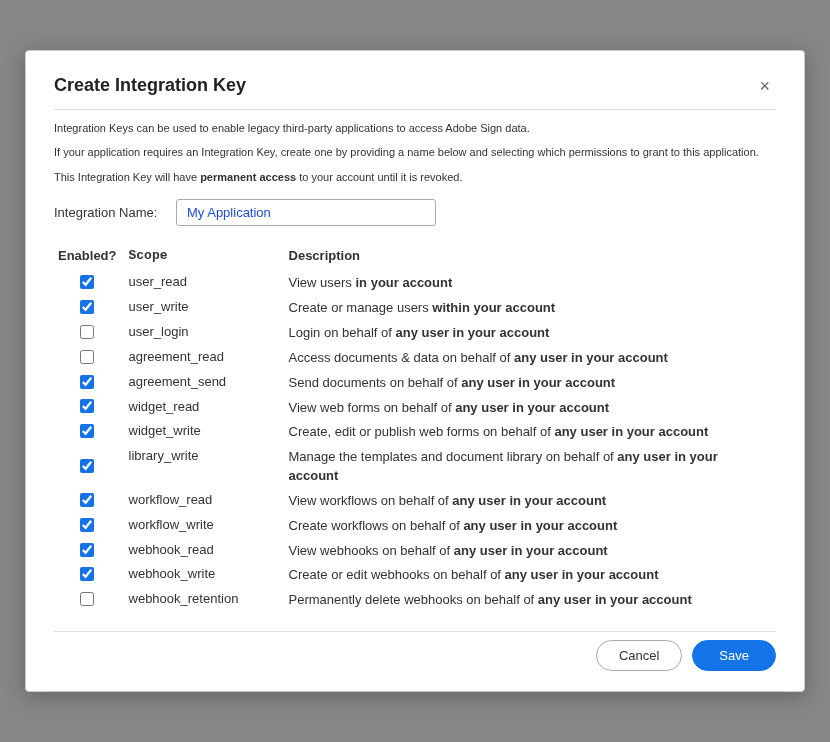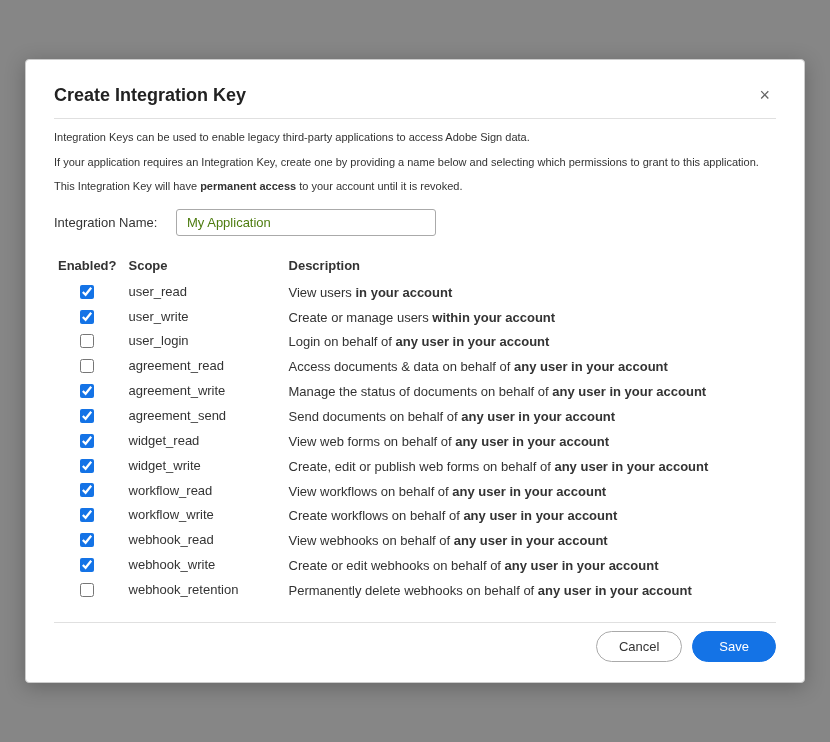--- a/index.html
+++ b/index.html
@@ -76,41 +76,42 @@
       margin-right: 12px;
       white-space: nowrap;
       min-width: 110px;
     }
     .integration-name-input {
       border: 1px solid #aaa;
       border-radius: 3px;
       padding: 5px 10px;
       font-size: 13px;
       width: 260px;
-      color: #4d7c0f;
+      color: #1d4ed8;
     }
     .permissions-table {
       width: 100%;
       border-collapse: collapse;
       margin-bottom: 18px;
     }
     .permissions-table th {
       text-align: left;
       font-weight: bold;
       font-size: 13px;
       color: #333;
       padding: 4px 8px 8px 4px;
       border-bottom: none;
     }
     .permissions-table th:first-child {
       width: 70px;
       text-align: right;
     }
     .permissions-table th:nth-child(2) {
       width: 160px;
+      font-family: Liberation Mono, monospace;
     }
     .permissions-table td {
       padding: 3px 8px 3px 4px;
       vertical-align: top;
       font-size: 13px;
       color: #333;
     }
     .permissions-table td:first-child {
       text-align: center;
       vertical-align: middle;
@@ -205,37 +206,37 @@
             <td>user_login</td>
             <td>Login on behalf of <strong>any user in your account</strong></td>
           </tr>
           <tr>
             <td><input type="checkbox" class="perm-checkbox" style=""></td>
             <td>agreement_read</td>
             <td>Access documents &amp; data on behalf of <strong>any user in your account</strong></td>
           </tr>
           <tr>
             <td><input type="checkbox" class="perm-checkbox" checked="" style=""></td>
-            <td>agreement_write</td>
-            <td>Manage the status of documents on behalf of <strong>any user in your account</strong></td>
-          </tr>
-          <tr>
-            <td><input type="checkbox" class="perm-checkbox" checked="" style=""></td>
             <td>agreement_send</td>
             <td>Send documents on behalf of <strong>any user in your account</strong></td>
           </tr>
           <tr>
             <td><input type="checkbox" class="perm-checkbox" checked="" style=""></td>
             <td>widget_read</td>
             <td>View web forms on behalf of <strong>any user in your account</strong></td>
           </tr>
           <tr>
             <td><input type="checkbox" class="perm-checkbox" checked="" style=""></td>
             <td>widget_write</td>
             <td>Create, edit or publish web forms on behalf of <strong>any user in your account</strong></td>
+          </tr>
+          <tr>
+            <td><input type="checkbox" class="perm-checkbox" checked="" style=""></td>
+            <td>library_write</td>
+            <td>Manage the templates and document library on behalf of <strong>any user in your account</strong></td>
           </tr>
           <tr>
             <td><input type="checkbox" class="perm-checkbox" checked="" style=""></td>
             <td>workflow_read</td>
             <td>View workflows on behalf of <strong>any user in your account</strong></td>
           </tr>
           <tr>
             <td><input type="checkbox" class="perm-checkbox" checked="" style=""></td>
             <td>workflow_write</td>
             <td>Create workflows on behalf of <strong>any user in your account</strong></td>

